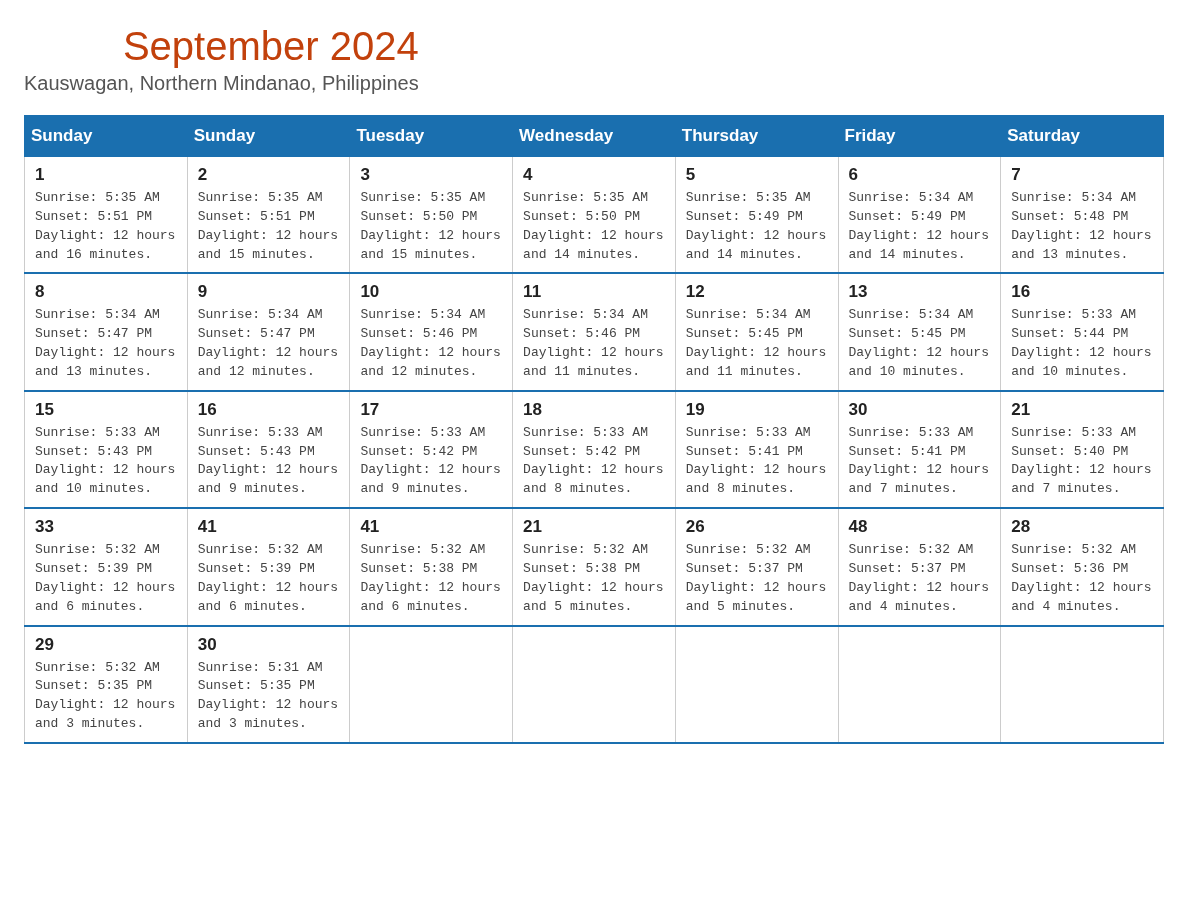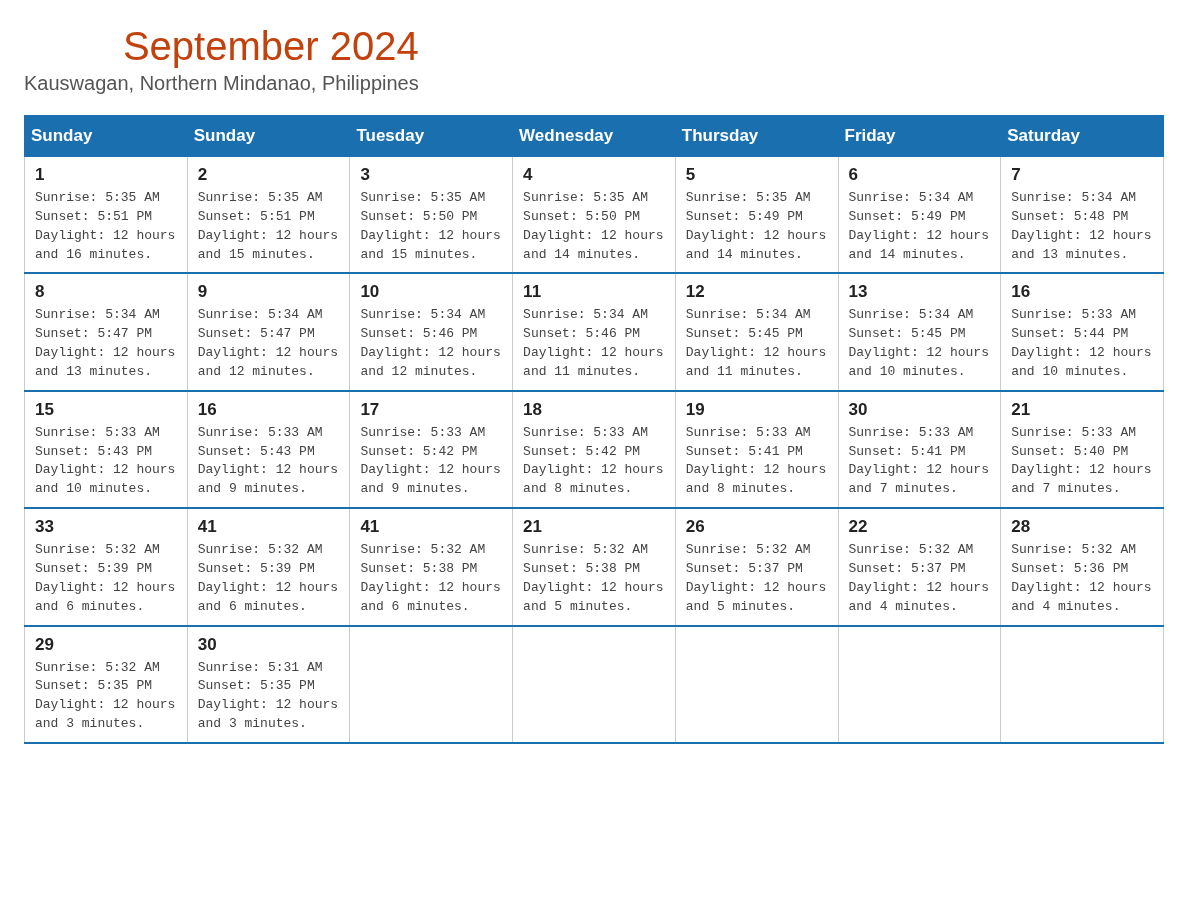--- a/index.html
+++ b/index.html
@@ -226,21 +226,21 @@
         </td>
         <td>
           <span class="day-number">21</span>
           <div class="day-info">Sunrise: 5:32 AM<br>Sunset: 5:38 PM<br>Daylight: 12 hours<br>and 5 minutes.</div>
         </td>
         <td>
           <span class="day-number">26</span>
           <div class="day-info">Sunrise: 5:32 AM<br>Sunset: 5:37 PM<br>Daylight: 12 hours<br>and 5 minutes.</div>
         </td>
         <td>
-          <span class="day-number">22</span>
+          <span class="day-number">48</span>
           <div class="day-info">Sunrise: 5:32 AM<br>Sunset: 5:37 PM<br>Daylight: 12 hours<br>and 4 minutes.</div>
         </td>
         <td>
           <span class="day-number">28</span>
           <div class="day-info">Sunrise: 5:32 AM<br>Sunset: 5:36 PM<br>Daylight: 12 hours<br>and 4 minutes.</div>
         </td>
       </tr>
       <tr>
         <td>
           <span class="day-number">29</span>

